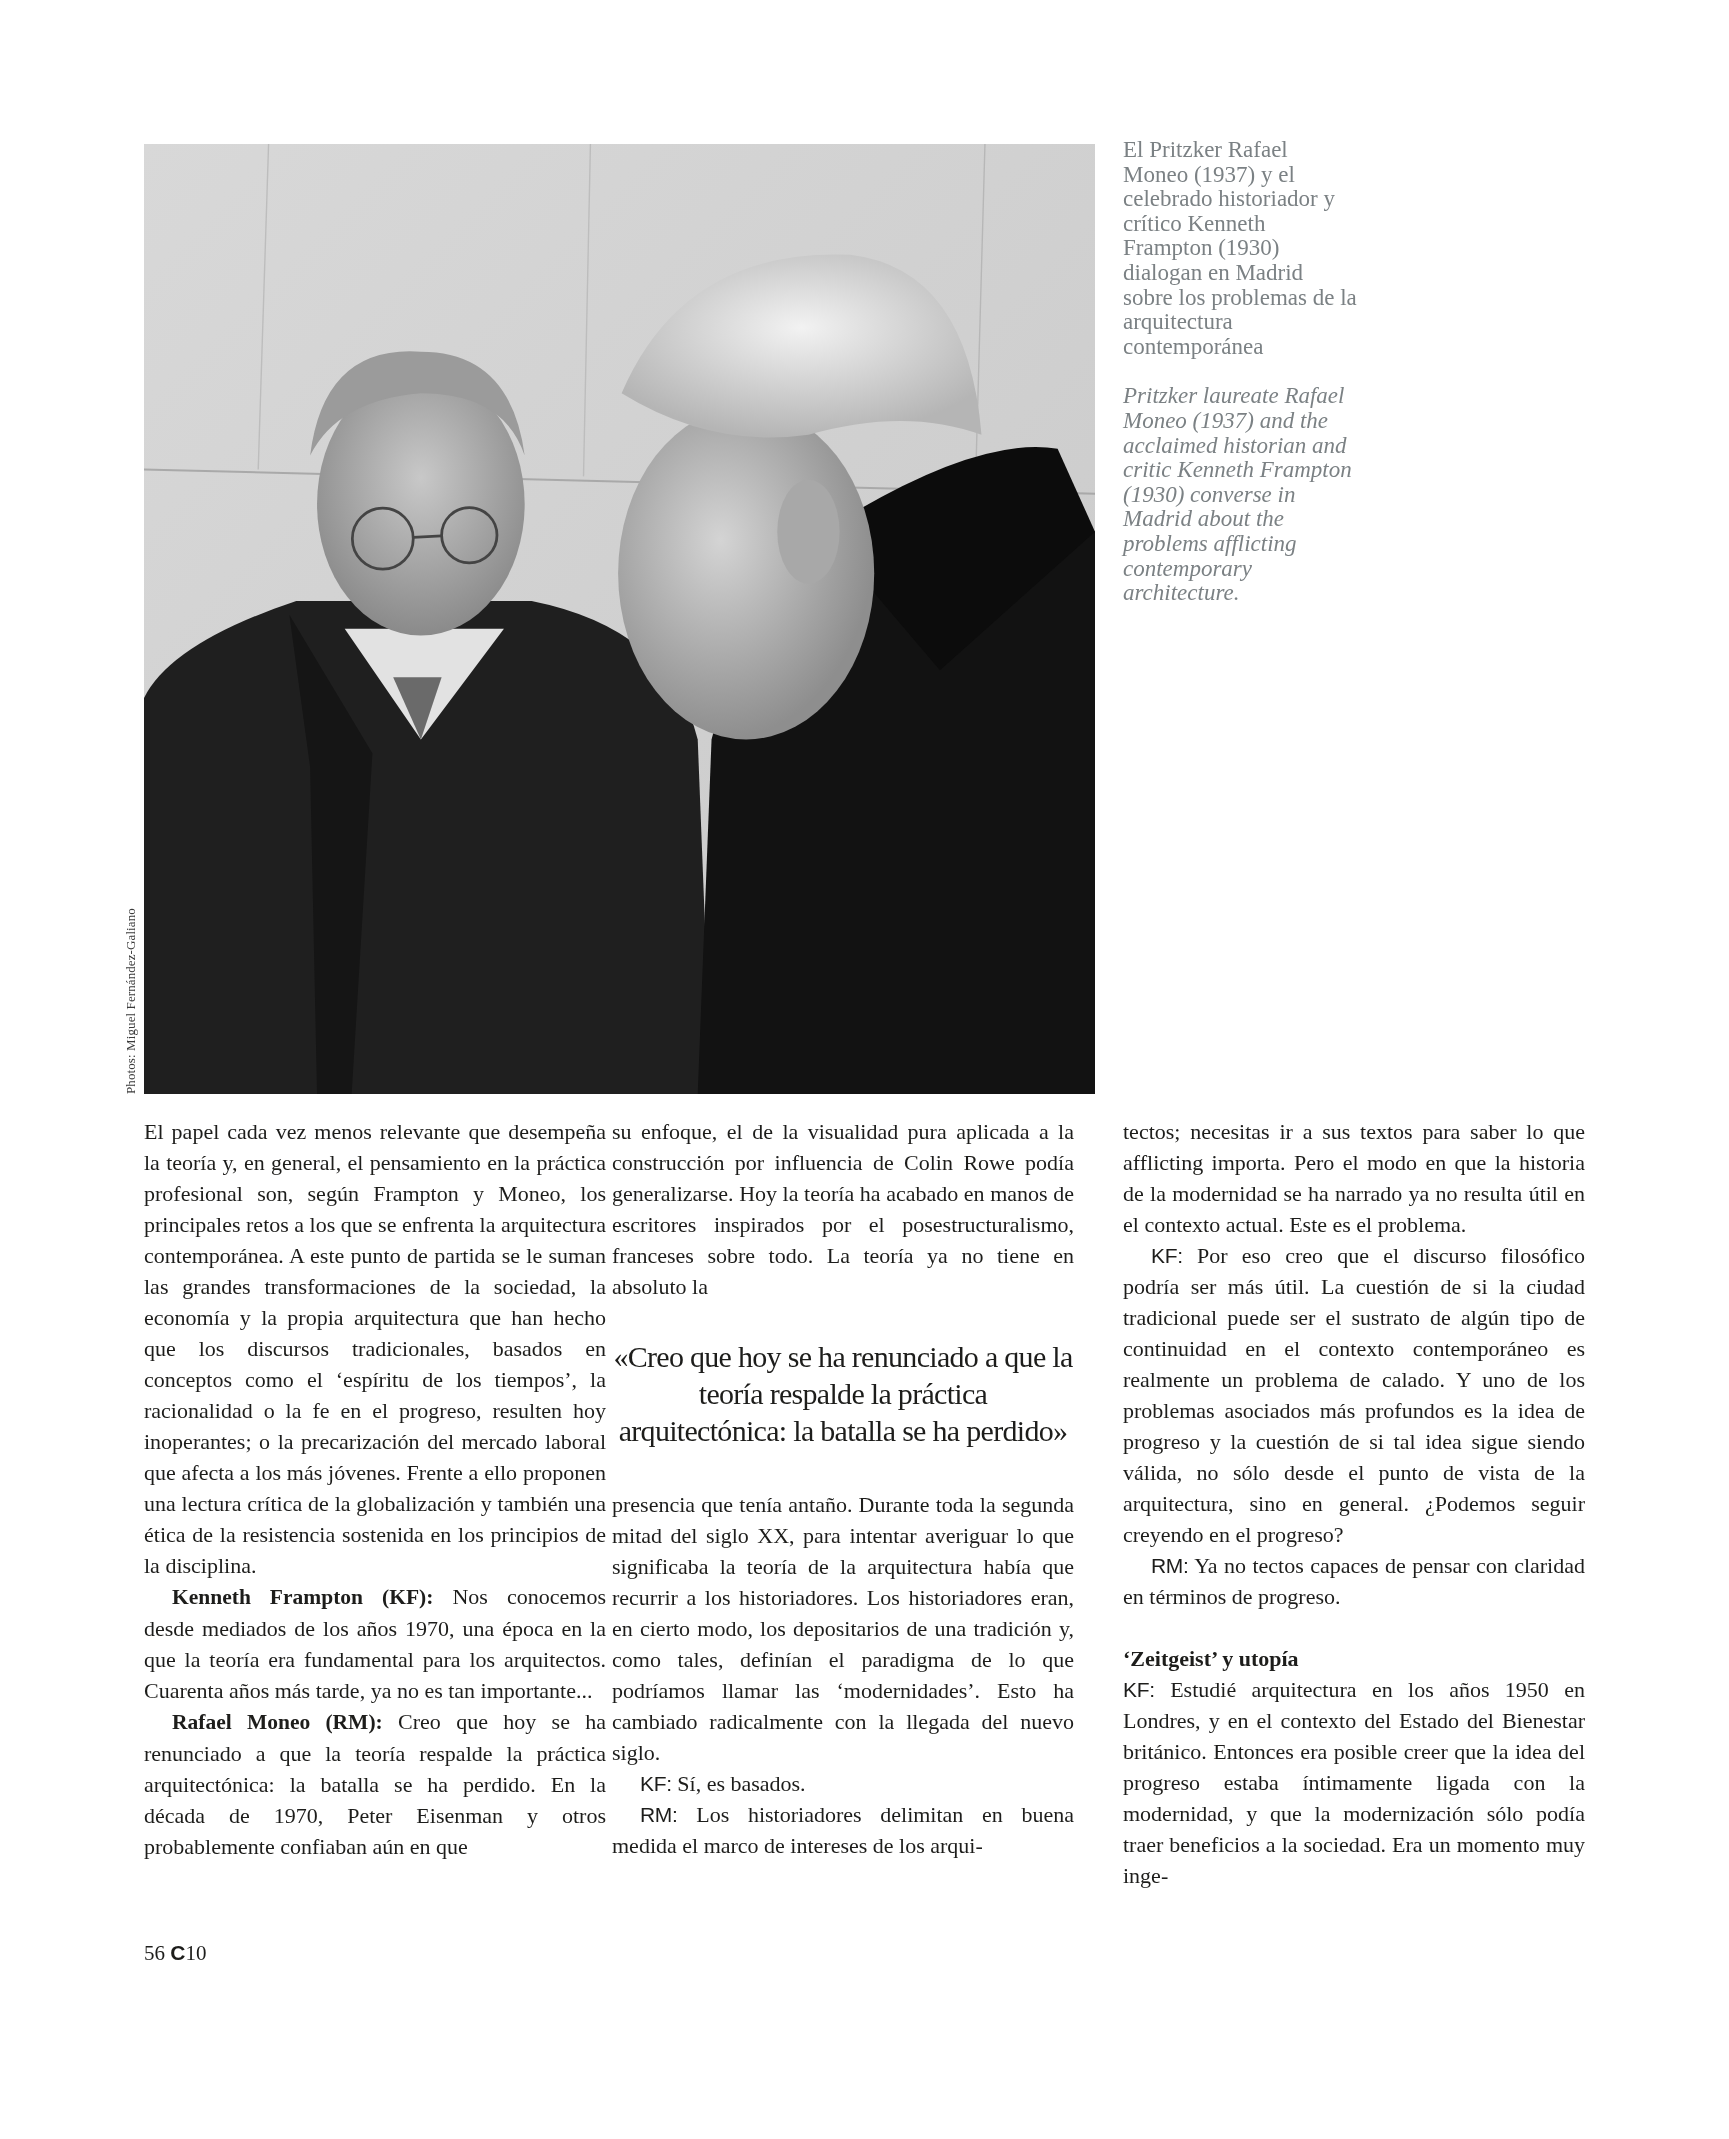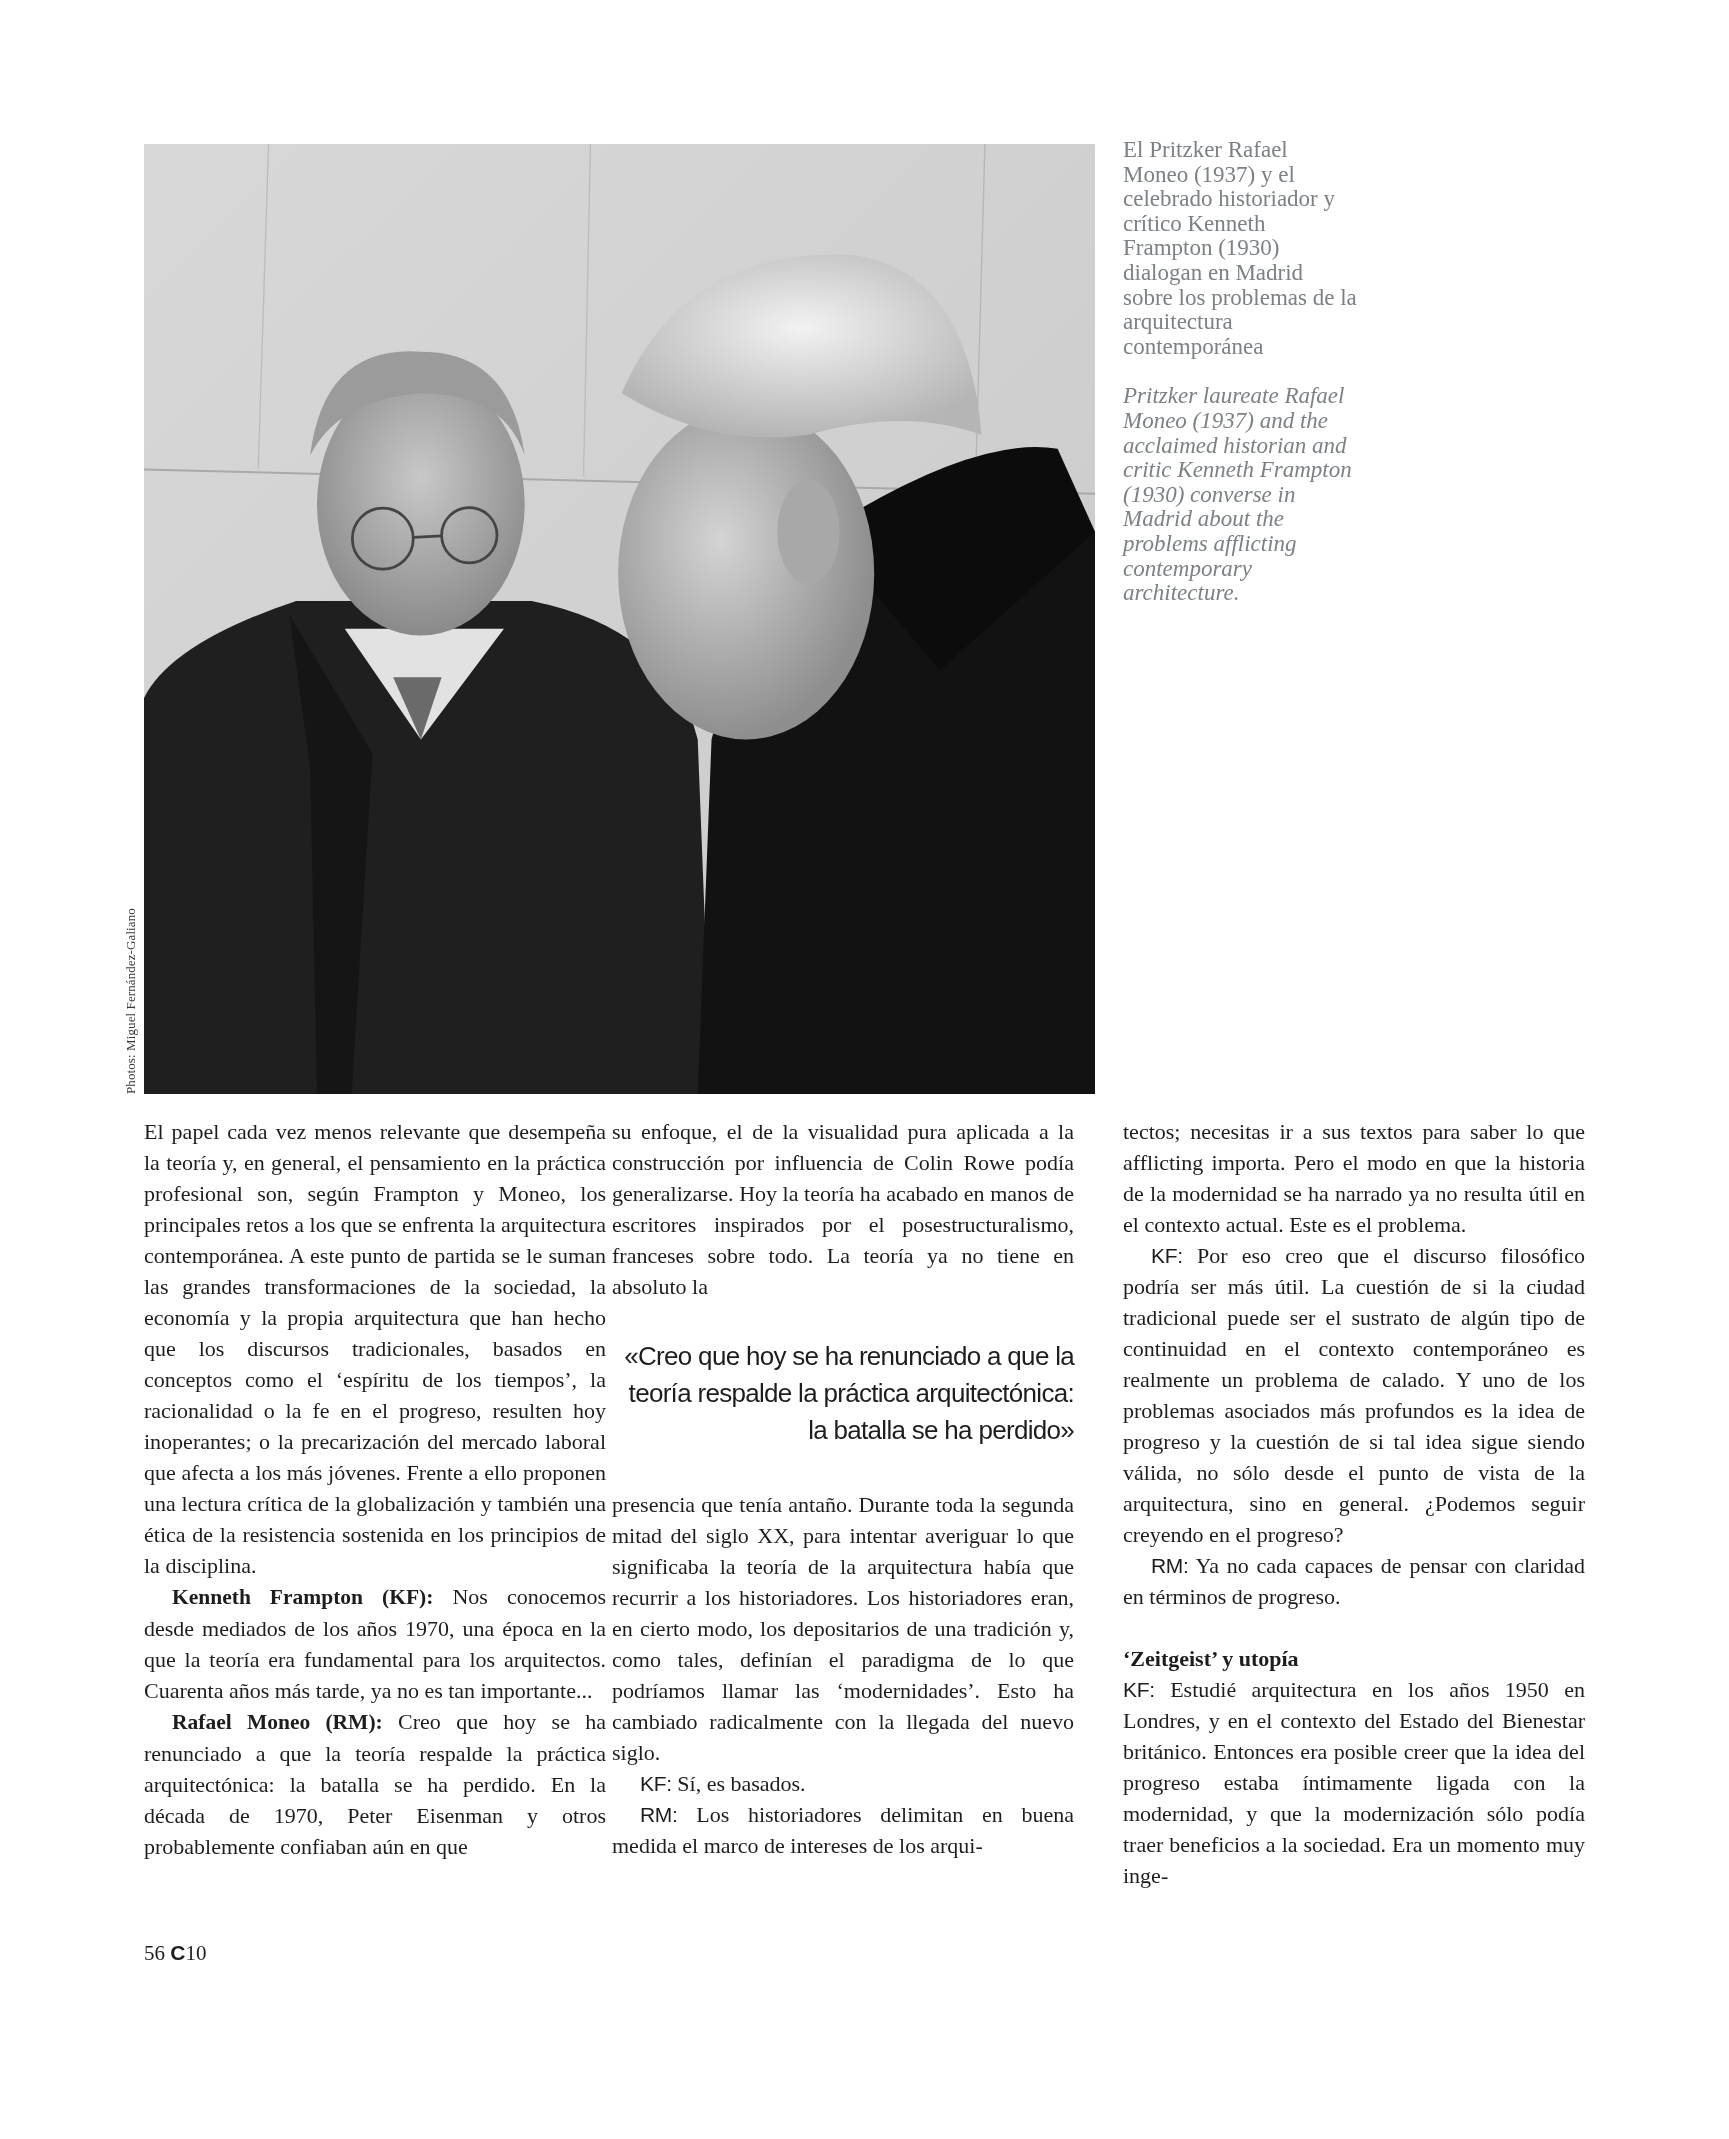--- a/index.html
+++ b/index.html
@@ -29,22 +29,22 @@
   .col p.ind { text-indent: 28px; }
   .col1 { left: 144px; }
   .col2 { left: 612px; }
   .col3 { left: 1123px; }
 
   .speaker { font-family: "Liberation Sans", "DejaVu Sans", sans-serif; font-weight: normal; font-size: 21px; letter-spacing: -0.3px; }
   .speaker-b { font-weight: bold; font-family: "Liberation Serif", serif; font-size: 21.5px; }
 
   .pullquote {
     margin: 36px 0 40px 0;
-    font-family: Liberation Sans, sans-serif;
-    font-size: 26px; line-height: 37px; color: #1d1d1b; text-align: right; letter-spacing: -0.7px;
+    font-family: Liberation Serif, serif;
+    font-size: 30px; line-height: 37px; color: #1d1d1b; text-align: center; letter-spacing: -0.7px;
   }
   .subhead { font-weight: bold; margin-top: 30.5px !important; text-align: left; }
 
   .folio { position: absolute; left: 144px; top: 1941px; font-size: 21px; color: #1d1d1b; }
   .folio b { font-family: "Liberation Sans", sans-serif; font-weight: bold; }
 </style>
 </head>
 <body>
 
 <div class="photo">
@@ -110,21 +110,21 @@
   <p>su enfoque, el de la visualidad pura aplicada a la construcción por influencia de Colin Rowe podía generalizarse. Hoy la teoría ha acabado en manos de escritores inspirados por el posestructuralismo, franceses sobre todo. La teoría ya no tiene en absoluto la</p>
   <div class="pullquote">«Creo que hoy se ha renunciado a que la teoría respalde la práctica arquitectónica: la batalla se ha perdido»</div>
   <p>presencia que tenía antaño. Durante toda la segunda mitad del siglo XX, para intentar averiguar lo que significaba la teoría de la arquitectura había que recurrir a los historiadores. Los historiadores eran, en cierto modo, los depositarios de una tradición y, como tales, definían el paradigma de lo que podríamos llamar las ‘modernidades’. Esto ha cambiado radicalmente con la llegada del nuevo siglo.</p>
   <p class="ind"><span class="speaker">KF:</span><span> Sí, es basados.</span></p>
   <p class="ind"><span class="speaker">RM:</span><span> Los historiadores delimitan en buena medida el marco de intereses de los arqui-</span></p>
 </div>
 
 <div class="col col3">
   <p>tectos; necesitas ir a sus textos para saber lo que afflicting importa. Pero el modo en que la historia de la modernidad se ha narrado ya no resulta útil en el contexto actual. Este es el problema.</p>
   <p class="ind"><span class="speaker">KF:</span><span> Por eso creo que el discurso filosófico podría ser más útil. La cuestión de si la ciudad tradicional puede ser el sustrato de algún tipo de continuidad en el contexto contemporáneo es realmente un problema de calado. Y uno de los problemas asociados más profundos es la idea de progreso y la cuestión de si tal idea sigue siendo válida, no sólo desde el punto de vista de la arquitectura, sino en general. ¿Podemos seguir creyendo en el progreso?</span></p>
-  <p class="ind"><span class="speaker">RM:</span><span> Ya no cada capaces de pensar con claridad en términos de progreso.</span></p>
+  <p class="ind"><span class="speaker">RM:</span><span> Ya no tectos capaces de pensar con claridad en términos de progreso.</span></p>
   <p class="subhead">‘Zeitgeist’ y utopía</p>
   <p><span class="speaker">KF:</span><span> Estudié arquitectura en los años 1950 en Londres, y en el contexto del Estado del Bienestar británico. Entonces era posible creer que la idea del progreso estaba íntimamente ligada con la modernidad, y que la modernización sólo podía traer beneficios a la sociedad. Era un momento muy inge-</span></p>
 </div>
 
 <div class="folio">
   <span>56</span>
   <b>C</b><span>10</span>
 </div>
 
 

